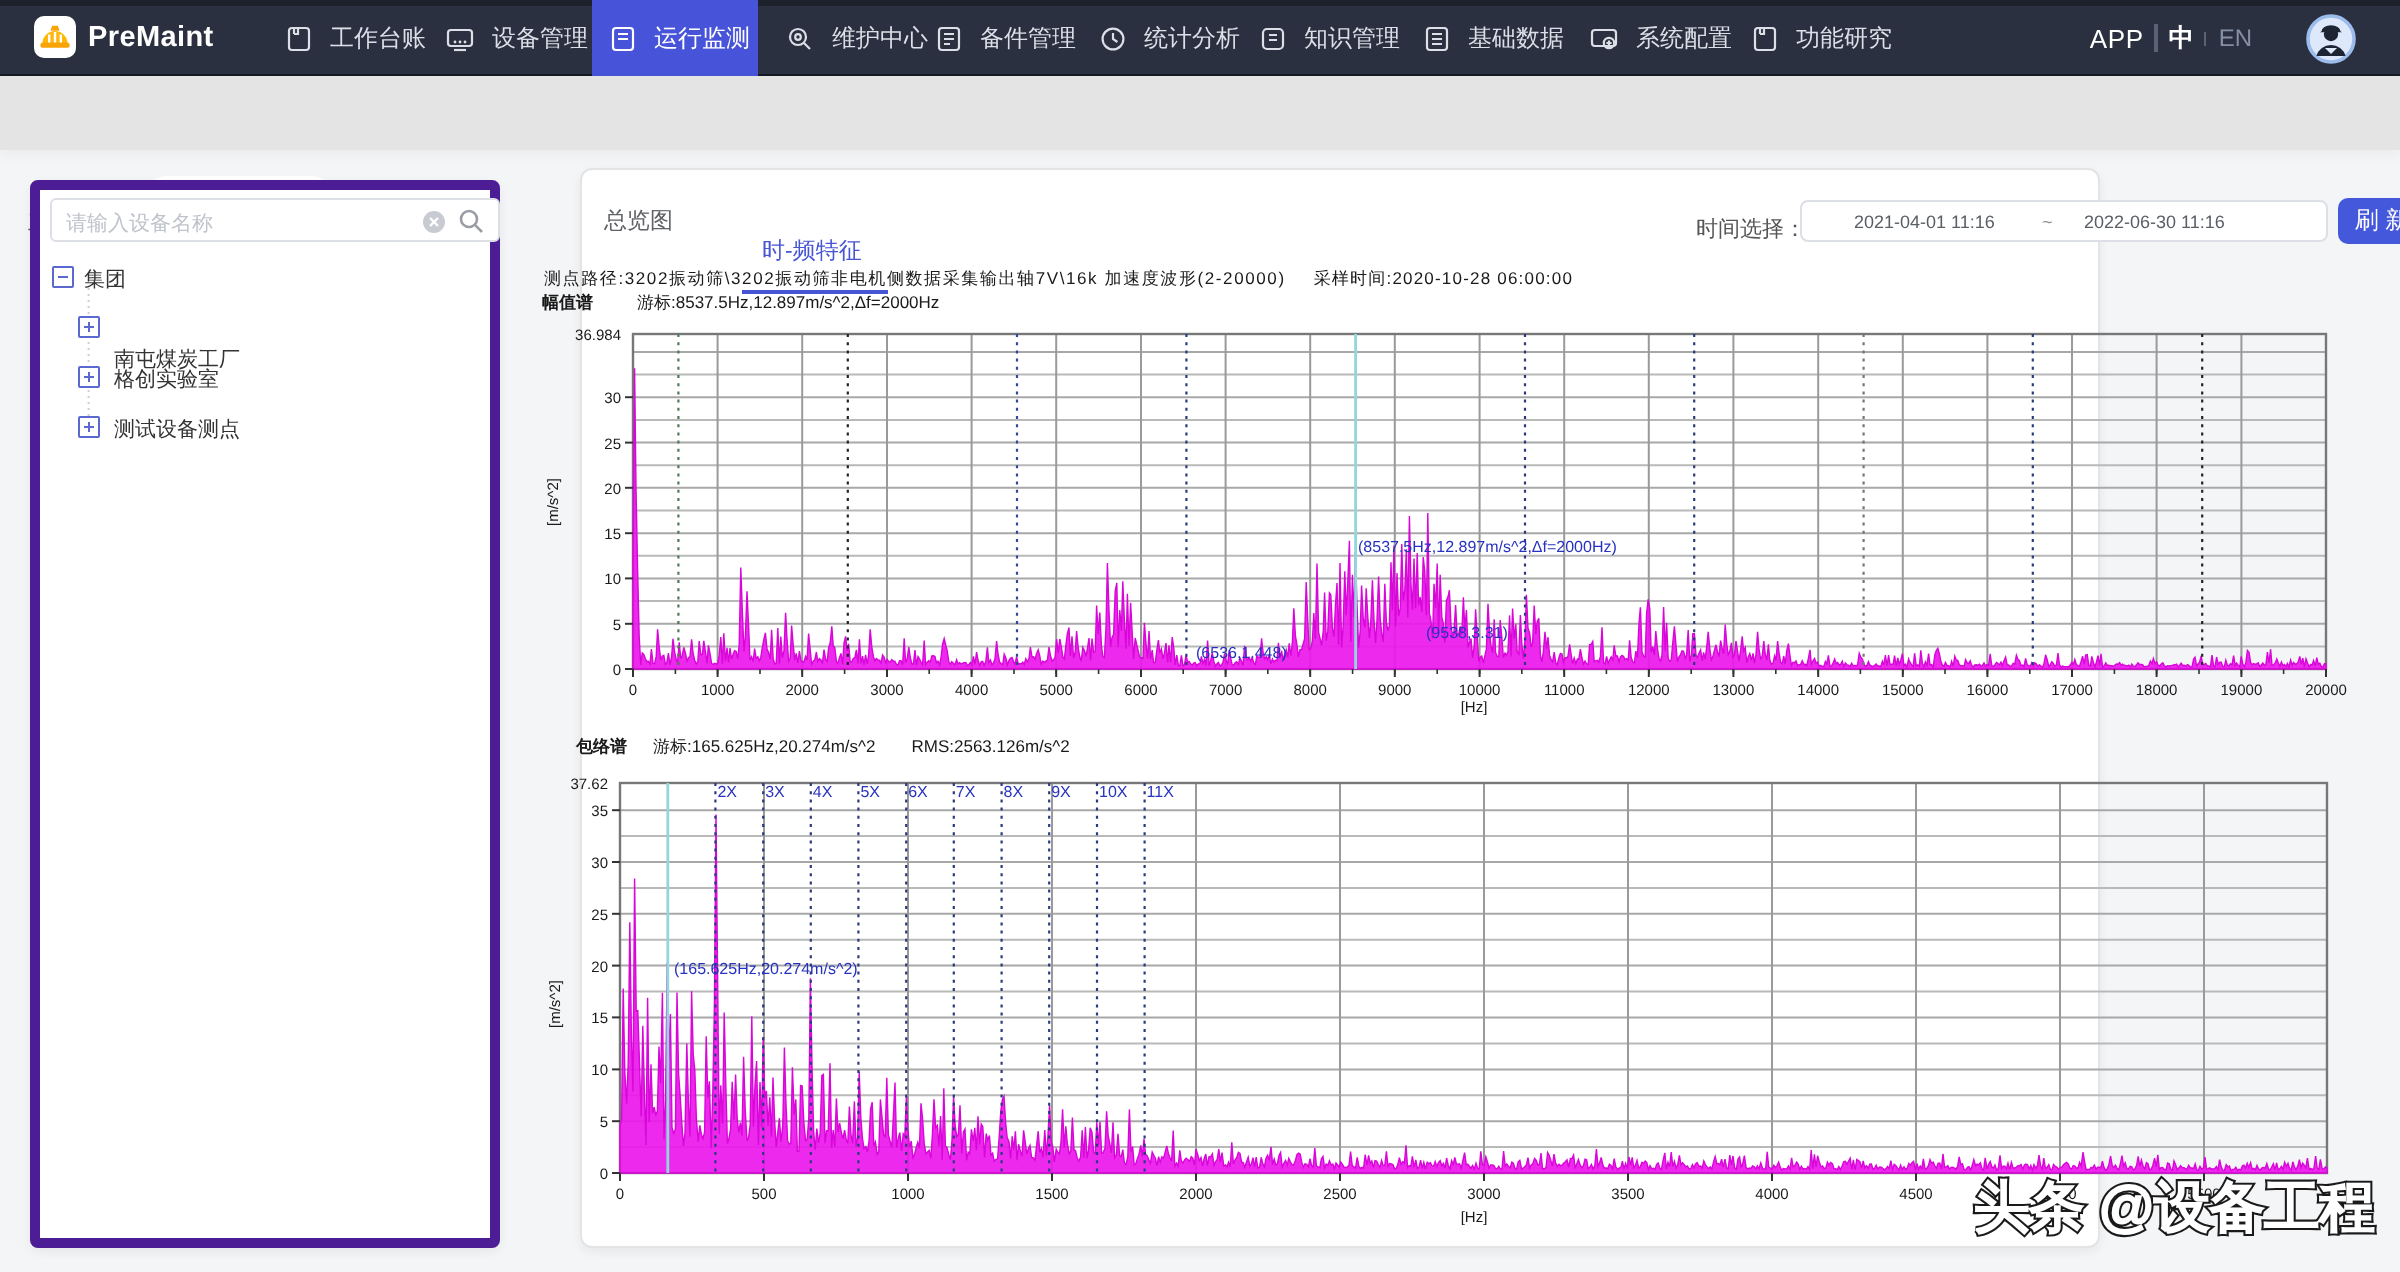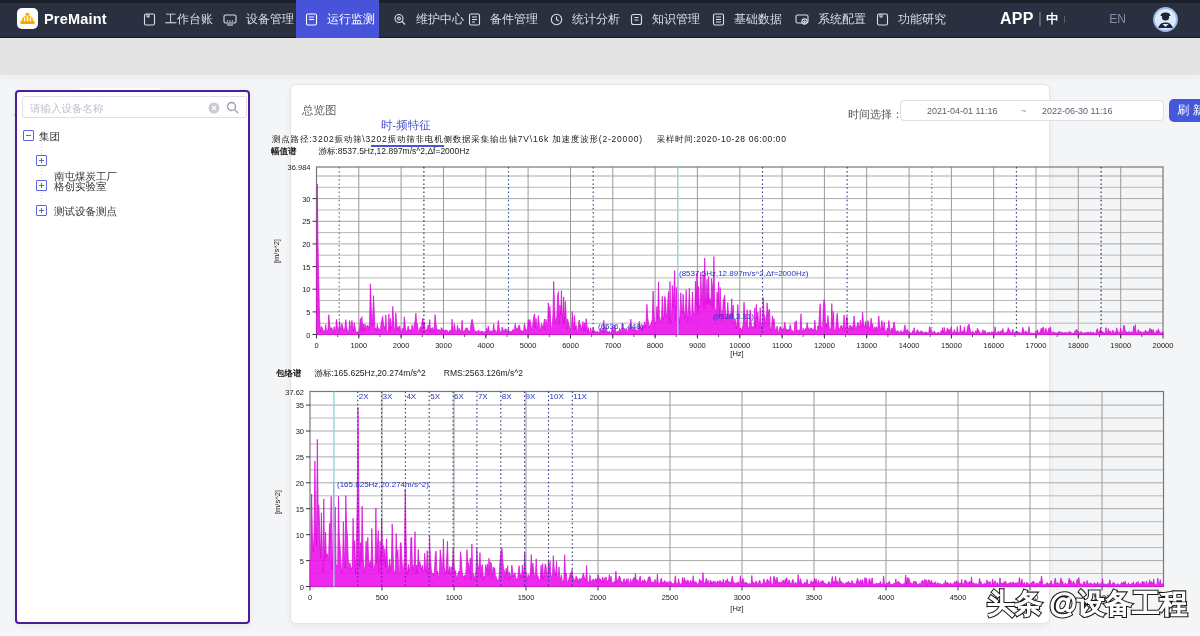--- a/index.html
+++ b/index.html
@@ -17,21 +17,21 @@
 .nav-right { position:absolute; right:14px; top:0; height:38px; display:flex; align-items:center; color:#fff; }
 
 
 .tabs { position:absolute; left:0; top:38px; width:1200px; height:37px; background:#e4e4e5; box-shadow:0 3px 6px rgba(0,0,0,0.04); }
 .tab { position:absolute; top:0; height:37px; display:flex; align-items:flex-end; font-size:10.5px; color:#5a5a5a;margin-top:44px; }
 .tab .x { margin-left:10px; font-size:10px; color:#5a5a5a; }
 .tab.active { background:#fff; border-radius:10px 10px 0 0; color:#4754d4; top:6px; height:31px; }
 .tab.active .x { color:#4754d4; margin-left:15px; }
 
 
-.sidebar { position:absolute; left:15px; top:90px; width:235px; height:534px; background:#fff; border:2px solid #4c1d95; border-radius:4px; box-shadow:0 2px 6px rgba(0,0,0,0.06); }
+.sidebar { position:absolute; left:15px; top:90px; width:235px; height:534px; background:#fff; border:5px solid #4c1d95; border-radius:4px; box-shadow:0 2px 6px rgba(0,0,0,0.06); }
 .search { position:absolute; left:5px; top:4px; width:225px; height:22px; border:1px solid #dcdfe6; border-radius:3px; background:#fff; }
 .search .ph { position:absolute; left:7px; top:5px; font-size:10.5px; color:#bfc3cb; }
 .tree { position:absolute; left:0; top:32px; width:235px; font-size:10.5px; color:#333; }
 .tbox { position:absolute; width:11px; height:11px; border:1px solid #5a68d0; border-radius:1px; background:#fff; }
 .tbox:before { content:""; position:absolute; left:2px; top:4px; width:5px; height:1px; background:#5a68d0; }
 .tbox.plus:after { content:""; position:absolute; left:4px; top:2px; width:1px; height:5px; background:#5a68d0; }
 .tlabel { position:absolute; white-space:nowrap; }
 
 .main { position:absolute; left:262px; top:84px; width:760px; height:540px; background:#fff; border:1px solid #e4e4e4; border-radius:6px; box-shadow:0 2px 6px rgba(0,0,0,0.06);margin-left:28px; }
 .mtab1 { position:absolute; left:11px; top:18px; font-size:11.5px; color:#606266; }
@@ -123,25 +123,25 @@
           <path d="M9.5 7.2 v2.6 M8.2 8.5 h2.6"></path>
         </svg>
       </span>系统配置</div>
   <div class="mitem" style="left:876px;"><span class="ic">
         <svg width="13" height="13" viewBox="0 0 13 13" fill="none" stroke="#dcdfe8" stroke-width="1.1">
           <rect x="1.5" y="1" width="10" height="11" rx="1.5"></rect>
           <path d="M4 1 v3 M4 4 h2 v-3"></path>
         </svg>
       </span>功能研究</div>
   <div class="nav-right" style="right:22px;">
-    <span style="font-size:16px;font-weight:bold;letter-spacing:0.3px;">APP</span>
+    <span style="font-size:13px;font-weight:normal;letter-spacing:0.3px;">APP</span>
     <div style="width:1.5px;height:14px;background:#5a6274;margin:0 5.5px;"></div>
     <span style="font-size:12.5px;font-weight:bold;">中</span>
     <div style="width:1.5px;height:7px;background:#5a6274;margin:0 6px 0 5px;"></div>
-    <span style="font-size:12px;color:#868fa3;margin-left:38px;">EN</span>
+    <span style="font-size:12px;color:#868fa3;">EN</span>
     <svg style="margin-left:27px;" width="25" height="25" viewBox="0 0 25 25">
         <circle cx="12.5" cy="12.5" r="11.5" fill="#dde9fa" stroke="#9cbcec" stroke-width="1.8"></circle>
         <path d="M7.8 8.6 a4.7 3 0 0 1 9.4 0 l0.8 0.5 l-11 0 Z" fill="#1d2535"></path>
         <circle cx="12.5" cy="10" r="3.6" fill="#1d2535"></circle>
         <path d="M5.2 21 a7.6 7.6 0 0 1 14.6 0 Z" fill="#1d2535"></path>
         <path d="M9.5 17 l3 3 l3 -3" fill="#dde9fa"></path>
       </svg>
   </div>
 </div>
 
@@ -187,21 +187,21 @@
     <span style="left:120px;color:#8a8f99;">~</span>
     <span style="left:141px;">2022-06-30 11:16</span>
   </div>
   <div class="btn">刷 新</div>
   <div class="scrollbar"></div>
 </div>
 
 <div class="chartwrap" style="left:262px;top:131px;">
   <div class="hl" style="left:10px;top:3px;letter-spacing:0.8px;">测点路径:3202振动筛\3202振动筛非电机侧数据采集输出轴7V\16k 加速度波形(2-20000)<span style="margin-left:14px;letter-spacing:0.6px;">采样时间:2020-10-28 06:00:00</span></div>
   <div class="hl" style="left:9px;top:15px;"><b>幅值谱</b><span style="margin-left:22px;">游标:8537.5Hz,12.897m/s^2,Δf=2000Hz</span></div>
-  <div class="hl" style="left:14px;top:237px;"><b>包络谱</b><span style="margin-left:13px;">游标:165.625Hz,20.274m/s^2</span><span style="margin-left:18px;">RMS:2563.126m/s^2</span></div>
+  <div class="hl" style="left:26px;top:237px;"><b>包络谱</b><span style="margin-left:13px;">游标:165.625Hz,20.274m/s^2</span><span style="margin-left:18px;">RMS:2563.126m/s^2</span></div>
 </div>
 
 <svg style="position:absolute;left:262px;top:131px;" width="924" height="493" viewBox="262 131 924 493">
 <style>
 .tk { font-family:"Liberation Sans",sans-serif; font-size:7.5px; fill:#1a1a1a; }
 .ann { font-family:"Liberation Sans",sans-serif; font-size:8px; fill:#2733c0; }
 </style>
 <line x1="316.5" y1="323.2" x2="1163.0" y2="323.2" stroke="#b9b9b9" stroke-width="1"></line>
 <line x1="316.5" y1="311.9" x2="1163.0" y2="311.9" stroke="#a8a8a8" stroke-width="1"></line>
 <line x1="316.5" y1="300.5" x2="1163.0" y2="300.5" stroke="#b9b9b9" stroke-width="1"></line>

